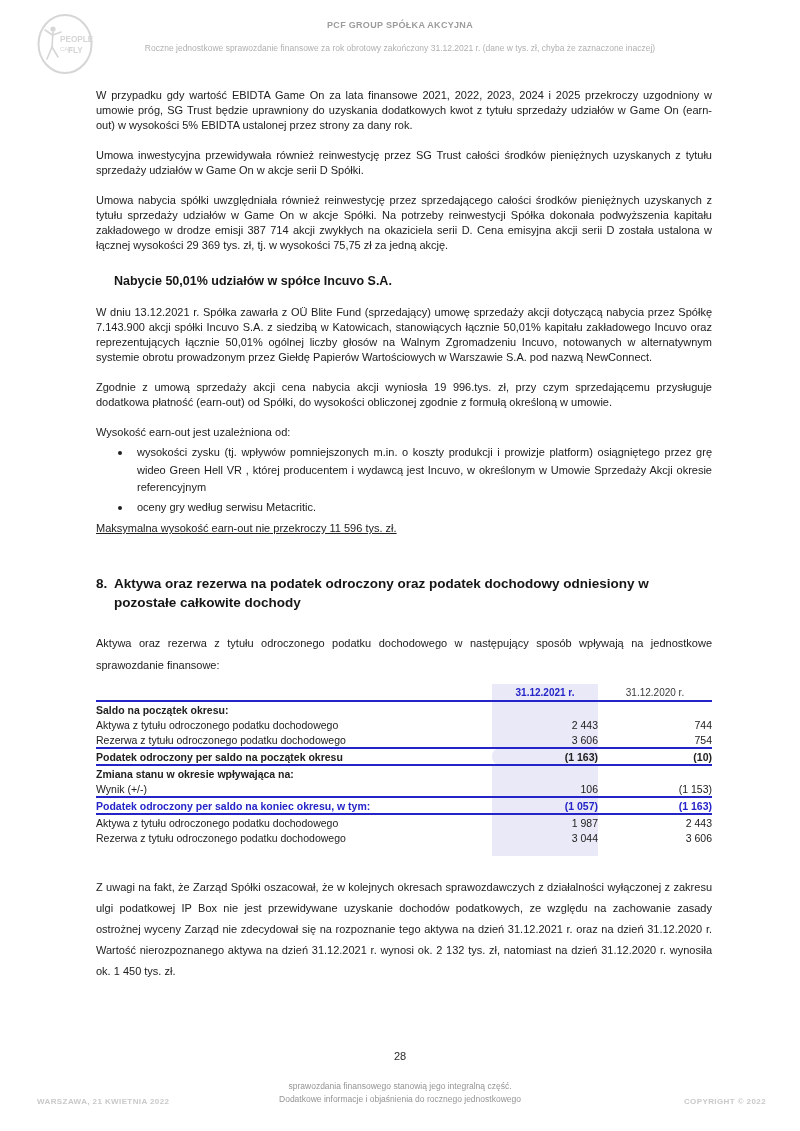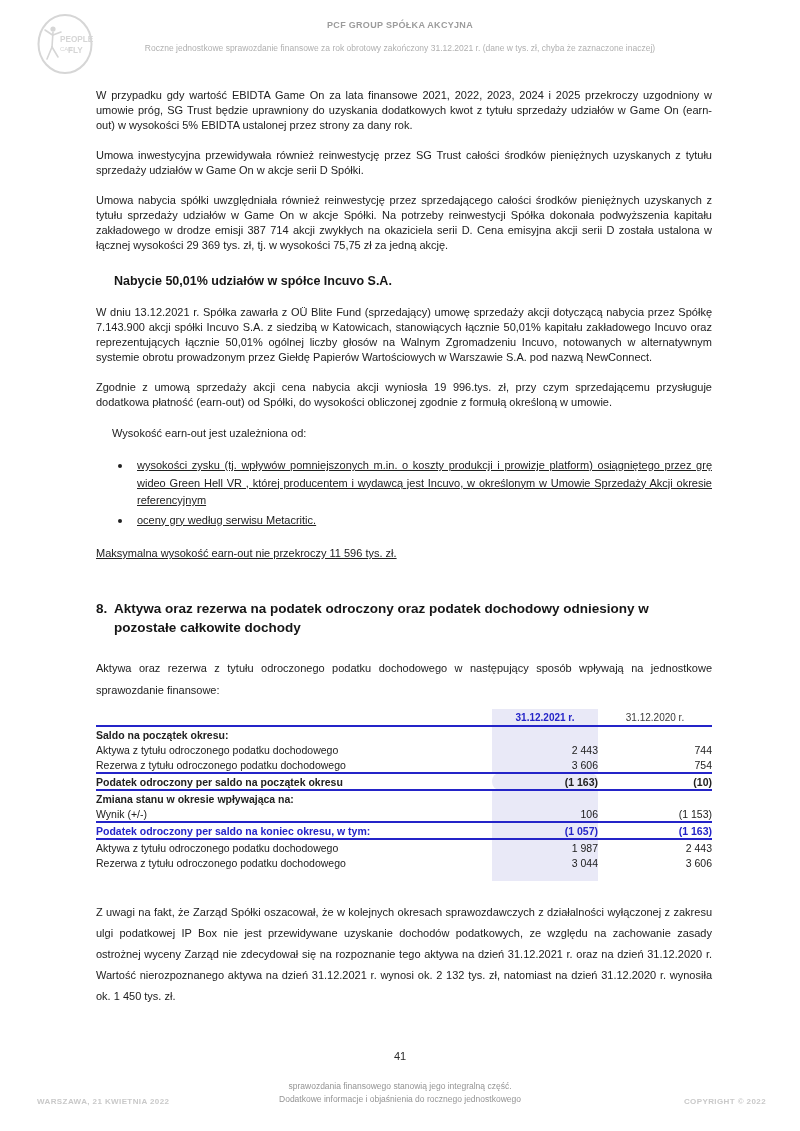--- a/index.html
+++ b/index.html
@@ -16,22 +16,22 @@
   .doc-header .company{font-size:9px;font-weight:bold;color:#9c9c9c;letter-spacing:.3px;margin-bottom:13px;}
   .doc-header .subtitle{font-size:8.5px;color:#b0b0b0;}
   .logo{position:absolute;top:13px;left:36px;width:58px;height:62px;}
   
   .content{position:absolute;top:88px;left:96px;width:616px;}
   p.body{font-size:11px;line-height:15px;text-align:justify;margin:0 0 15px 0;}
   p.body.loose{line-height:22px;margin:0;}
   h3.sub{font-size:12.5px;font-weight:bold;color:#161616;margin:21px 0 17px 0;padding-left:18px;}
   .sec8{display:flex;margin:37px 0 20px 0;font-size:13.5px;font-weight:bold;color:#161616;line-height:19px;}
   .sec8 .num{width:18px;flex:none;}
-  .earnout-intro{font-size:11px;line-height:15px;margin:16px;}
-  ul.earnout{list-style:none;margin:4px 0 16px 0;padding:0;text-decoration:underline;}
+  .earnout-intro{font-size:11px;line-height:15px;margin:0;}
+  ul.earnout{list-style:none;margin:4px 0 4px 0;padding:0;}
   ul.earnout li{
     position:relative;margin-left:41px;font-size:11px;line-height:17.5px;
     text-align:justify;margin-bottom:2px;
   }
   ul.earnout li::before{
     content:"";position:absolute;left:-19px;top:7px;width:4px;height:4px;border-radius:50%;
     background:#212121;
   }
   .max-earnout{font-size:11px;line-height:17px;margin:0 0 0 0;text-decoration:underline;}
   
@@ -175,21 +175,21 @@
             <td></td>
             <td class="c2021"></td>
             <td></td>
           </tr>
         </tbody>
     </table>
 
     <p class="body final">Z uwagi na fakt, że Zarząd Spółki oszacował, że w kolejnych okresach sprawozdawczych z działalności wyłączonej z zakresu ulgi podatkowej IP Box nie jest przewidywane uzyskanie dochodów podatkowych, ze względu na zachowanie zasady ostrożnej wyceny Zarząd nie zdecydował się na rozpoznanie tego aktywa na dzień 31.12.2021 r. oraz na dzień 31.12.2020 r. Wartość nierozpoznanego aktywa na dzień 31.12.2021 r. wynosi ok. 2 132 tys. zł, natomiast na dzień 31.12.2020 r. wynosiła ok. 1 450 tys. zł.</p>
   </div>
 
-  <div class="page-number">41</div>
+  <div class="page-number">28</div>
   <div class="footer-note">
     <div>sprawozdania finansowego stanowią jego integralną część.</div>
     <div>Dodatkowe informacje i objaśnienia do rocznego jednostkowego</div>
   </div>
   <div class="footer-left">WARSZAWA, 21 KWIETNIA 2022</div>
   <div class="footer-right">COPYRIGHT  © 2022</div>
 
 </div>
 
 </body></html>

